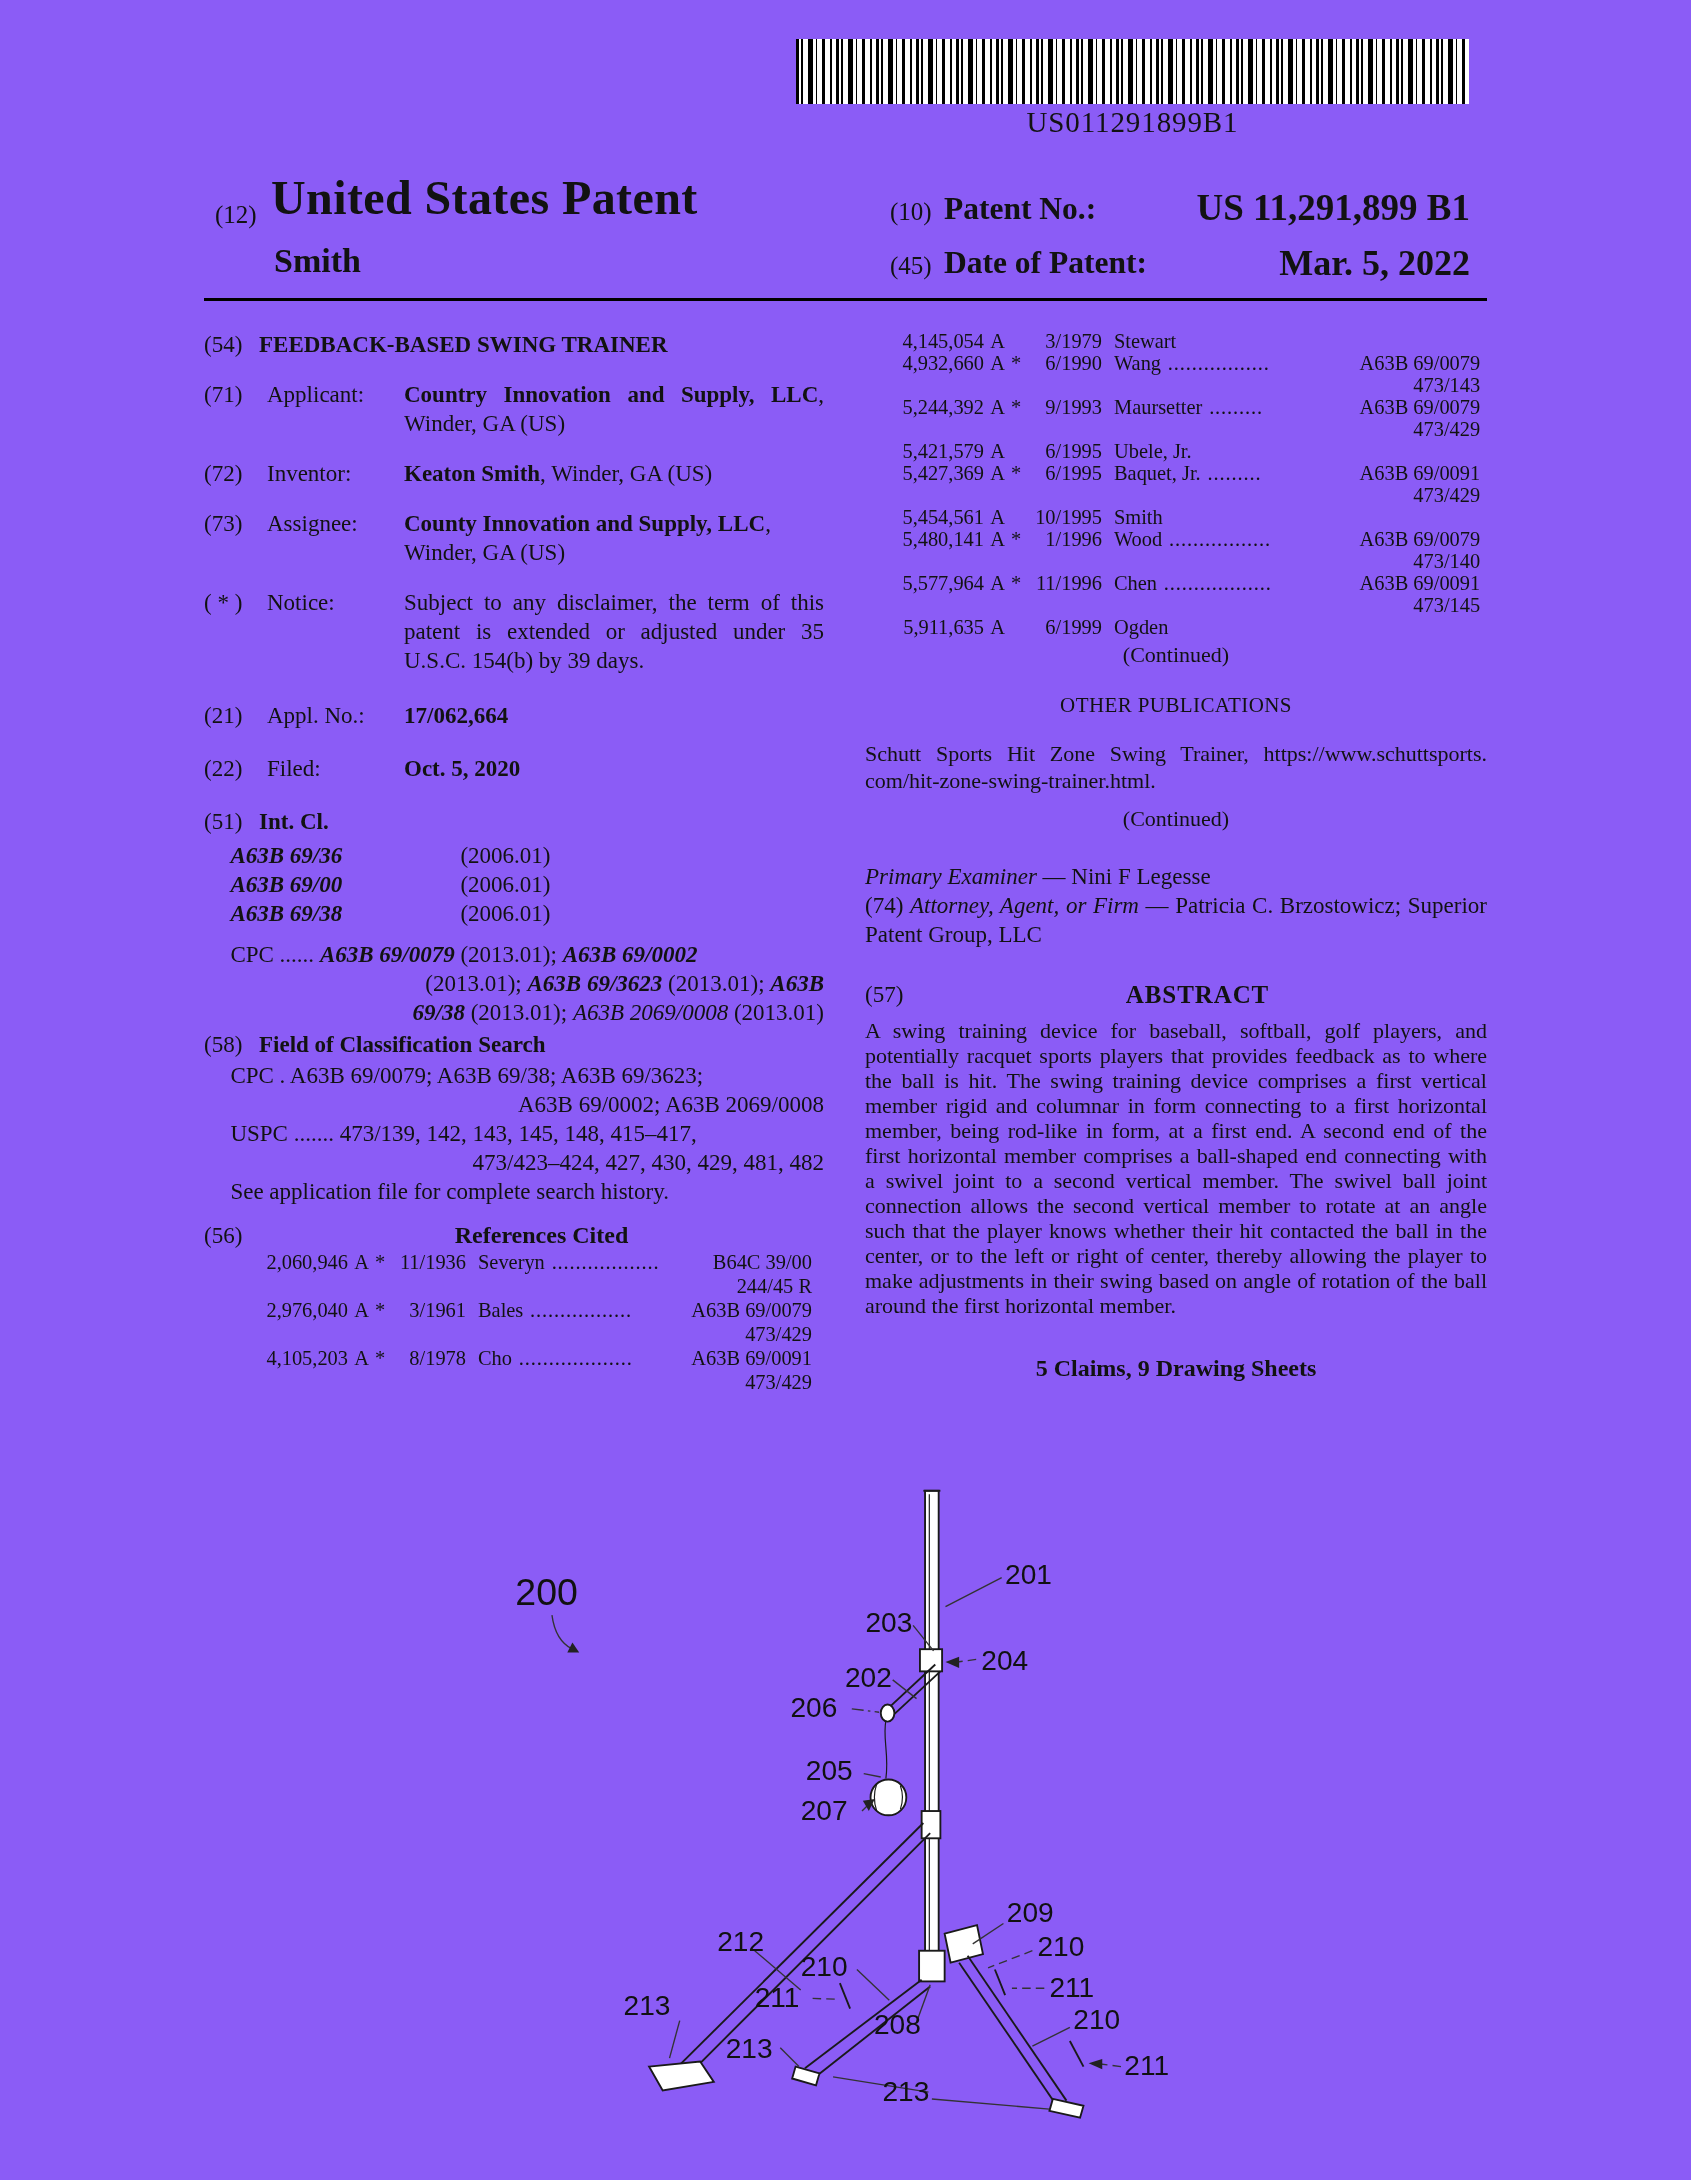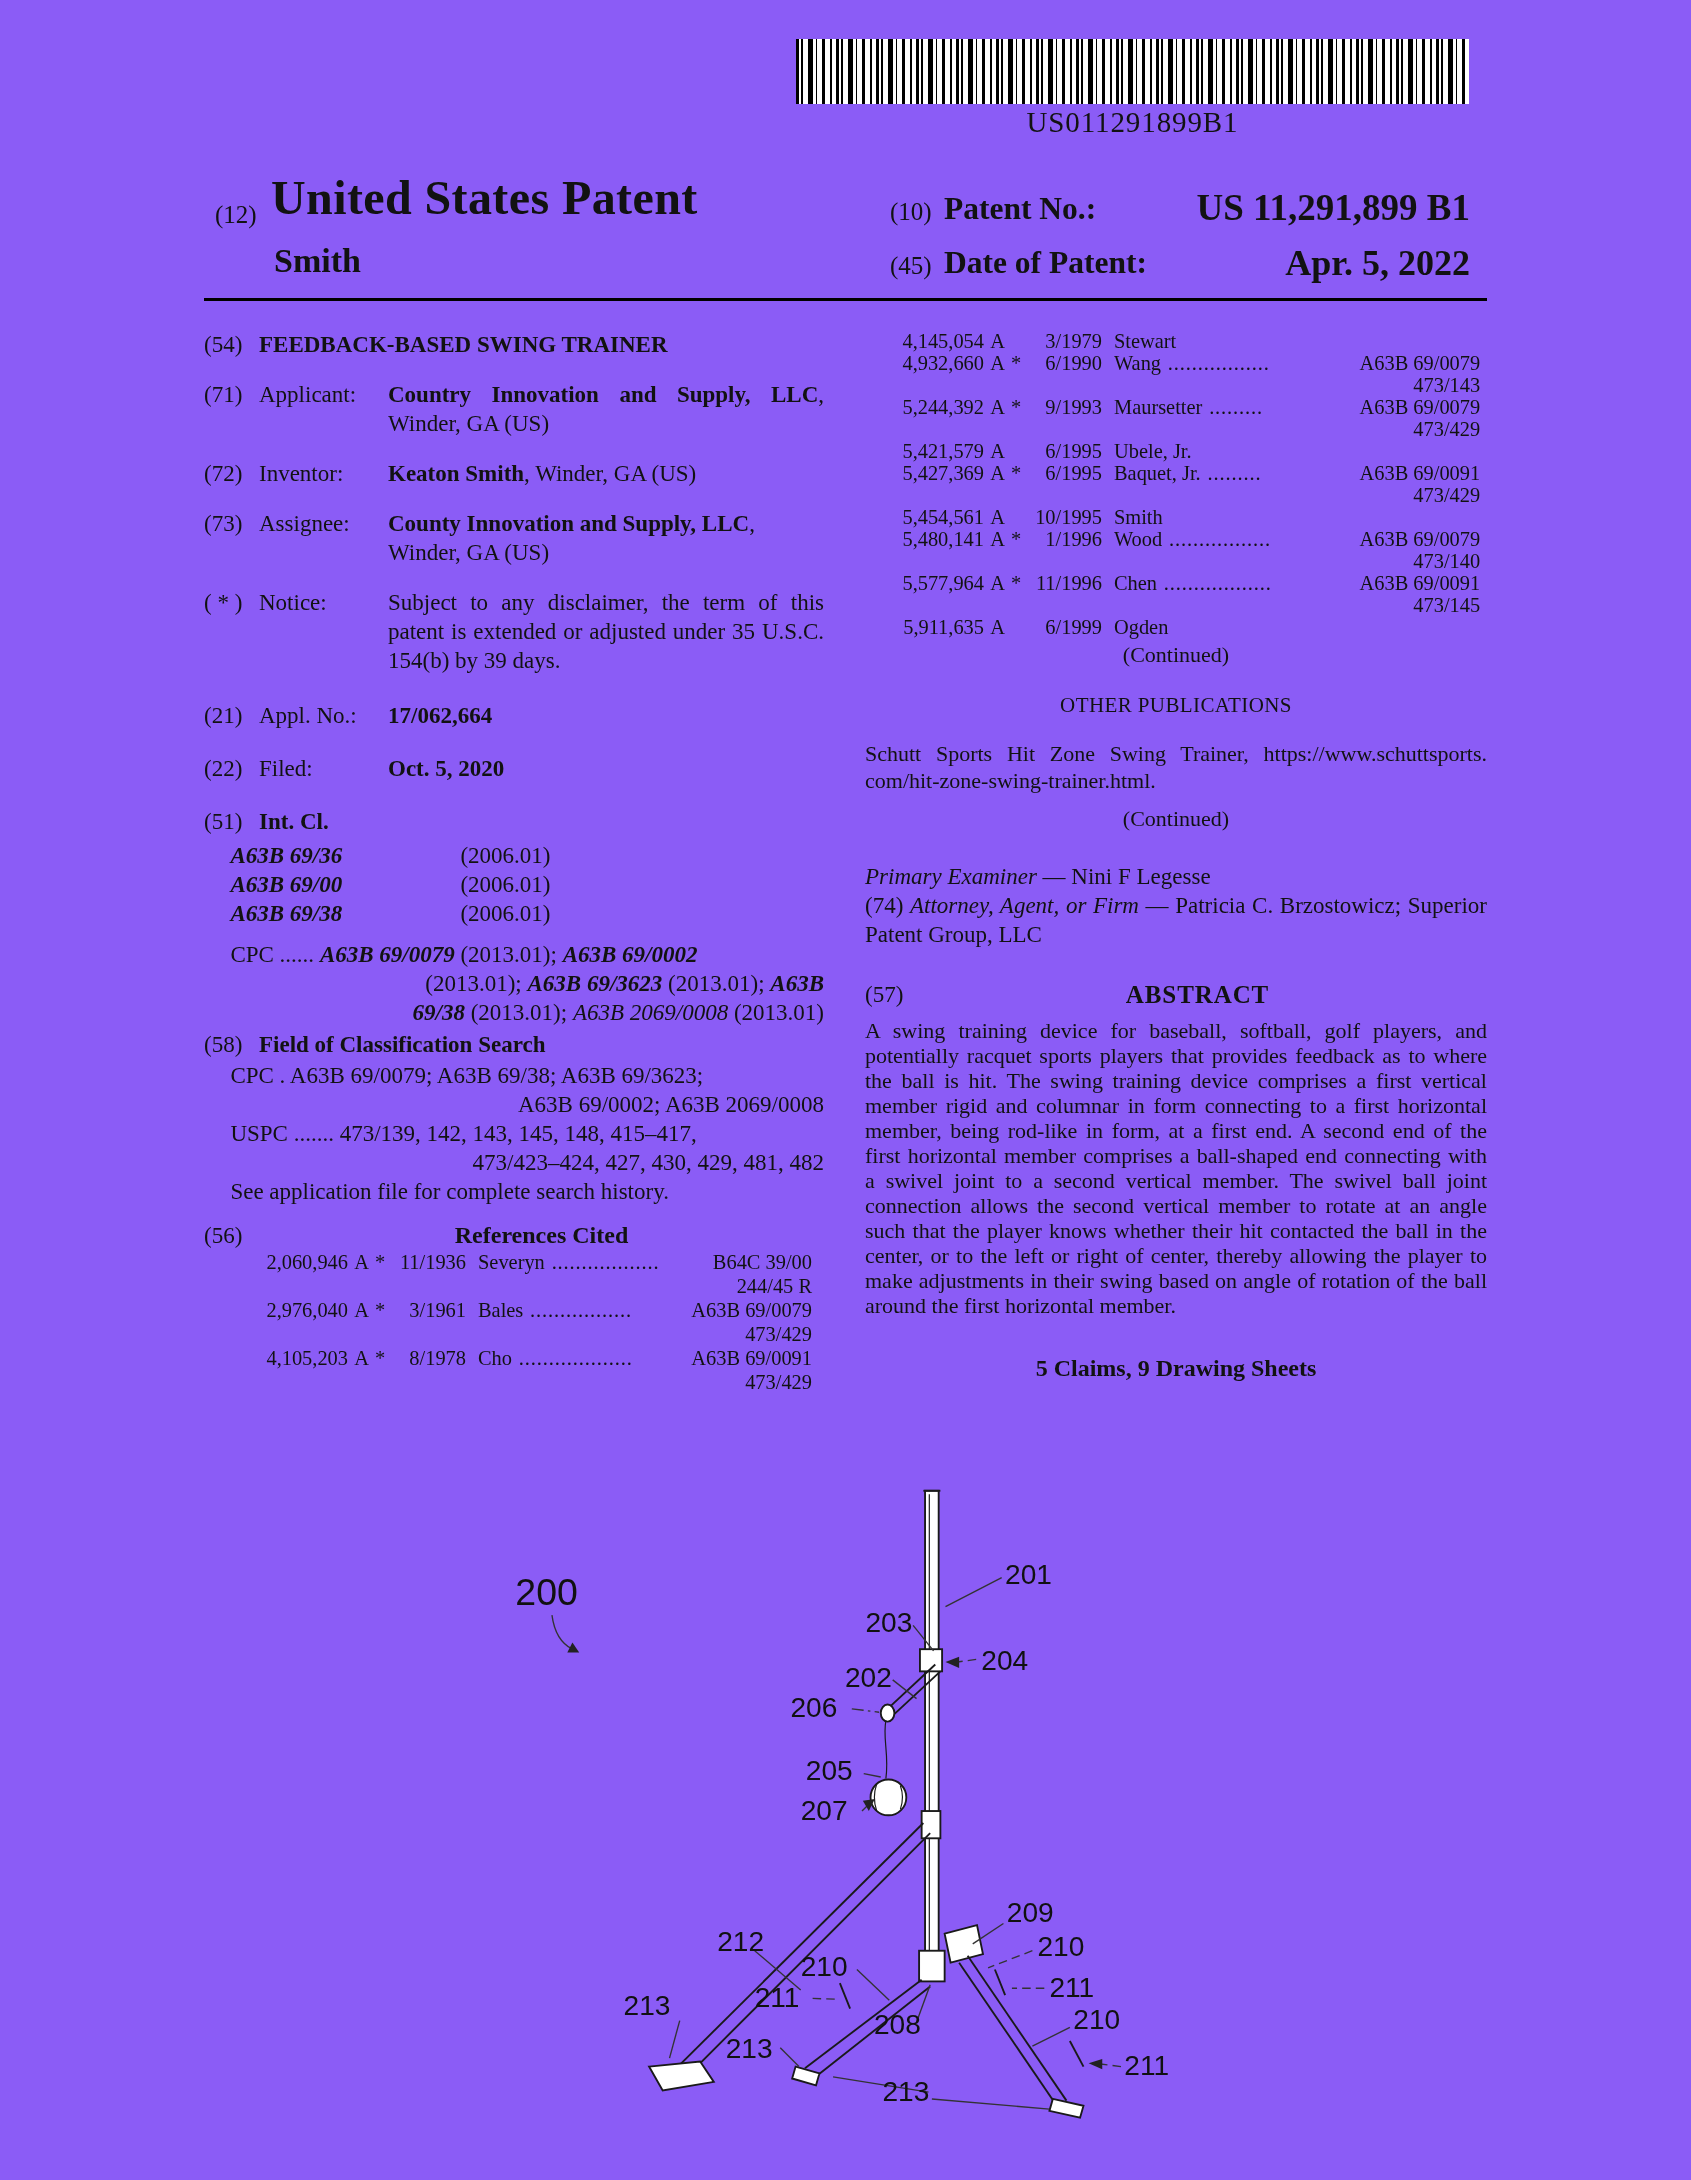--- a/index.html
+++ b/index.html
@@ -17,21 +17,21 @@
   .h10{left:890px;top:198px;font-size:25px;}
   .h10l{left:944px;top:191px;font-size:31.5px;font-weight:700;}
   .h10v{left:1090px;top:186px;width:380px;text-align:right;font-size:37px;font-weight:700;}
   .h45{left:890px;top:252px;font-size:25px;}
   .h45l{left:944px;top:245px;font-size:31.5px;font-weight:700;}
   .h45v{left:1090px;top:242px;width:380px;text-align:right;font-size:36px;font-weight:700;}
   .hrule{left:204px;top:298px;width:1283px;height:2.6px;background:#000;}
   
   .colL{left:204px;top:330px;width:620px;font-size:23px;line-height:29px;}
   .colR{left:865px;top:330px;width:622px;font-size:23px;line-height:29px;}
-  .sec{display:grid;grid-template-columns:55px 129px 1fr;margin-bottom:21px;}
+  .sec{display:grid;grid-template-columns:55px 129px 1fr;margin-bottom:21px;gap:8px;}
   .sec2{display:grid;grid-template-columns:55px 1fr;margin-bottom:21px;}
   .tag{white-space:nowrap;}
   .bold{font-weight:700;}
   .just{text-align:justify;}
   .icl-rows{padding-left:26.4px;}
   .icl-row{display:flex;}
   .icl-code{width:230px;font-weight:700;font-style:italic;}
   .seg-bi{font-weight:700;font-style:italic;}
   .seg-i{font-style:italic;}
   .cpc{padding-left:26.4px;}
@@ -81,21 +81,21 @@
   <div class="abs bc-text">US011291899B1</div>
 
   <div class="abs h12">(12)</div>
   <div class="abs h-title">United States Patent</div>
   <div class="abs h-smith">Smith</div>
   <div class="abs h10">(10)</div>
   <div class="abs h10l">Patent No.:</div>
   <div class="abs h10v">US 11,291,899 B1</div>
   <div class="abs h45">(45)</div>
   <div class="abs h45l">Date of Patent:</div>
-  <div class="abs h45v">Apr. 5, 2022</div>
+  <div class="abs h45v">Mar. 5, 2022</div>
   <div class="abs hrule"></div>
 
   <div class="abs colL">
     <div class="sec2">
       <span class="tag">(54)</span>
       <span class="bold">FEEDBACK-BASED SWING TRAINER</span>
     </div>
     <div class="sec">
       <span class="tag">(71)</span>
       <span>Applicant:</span>

